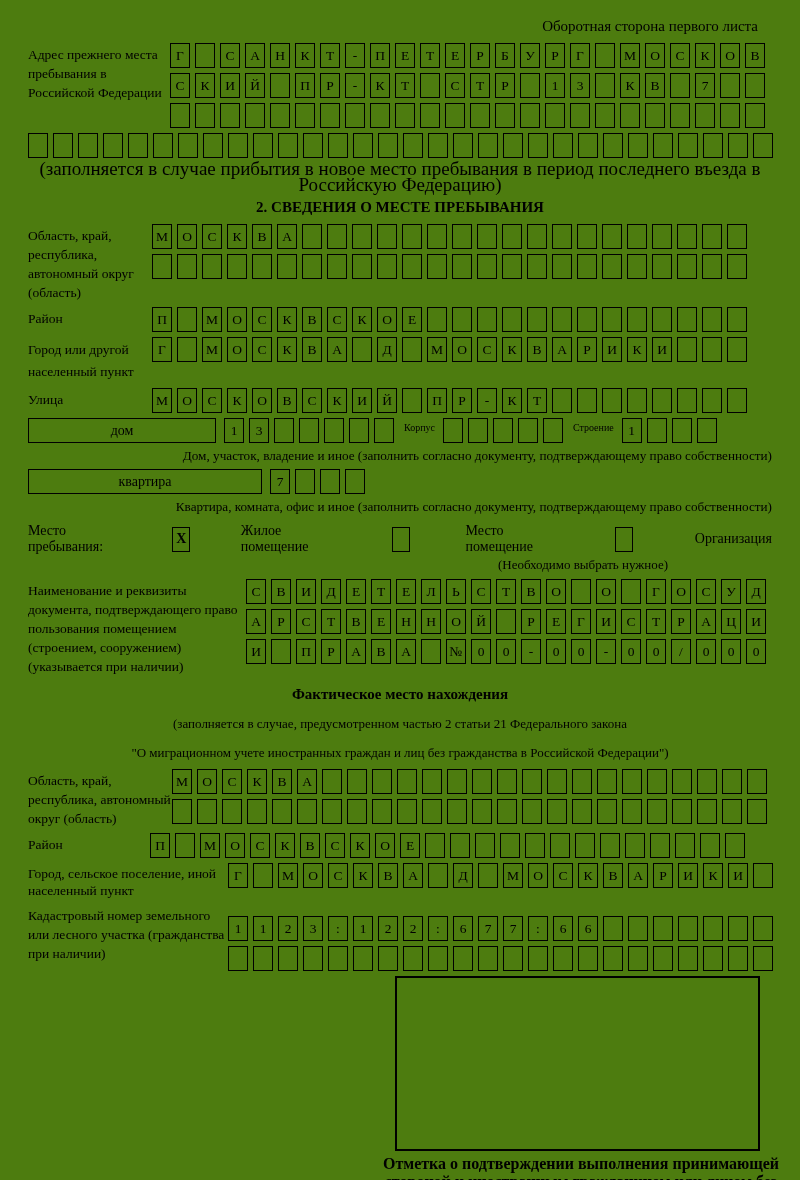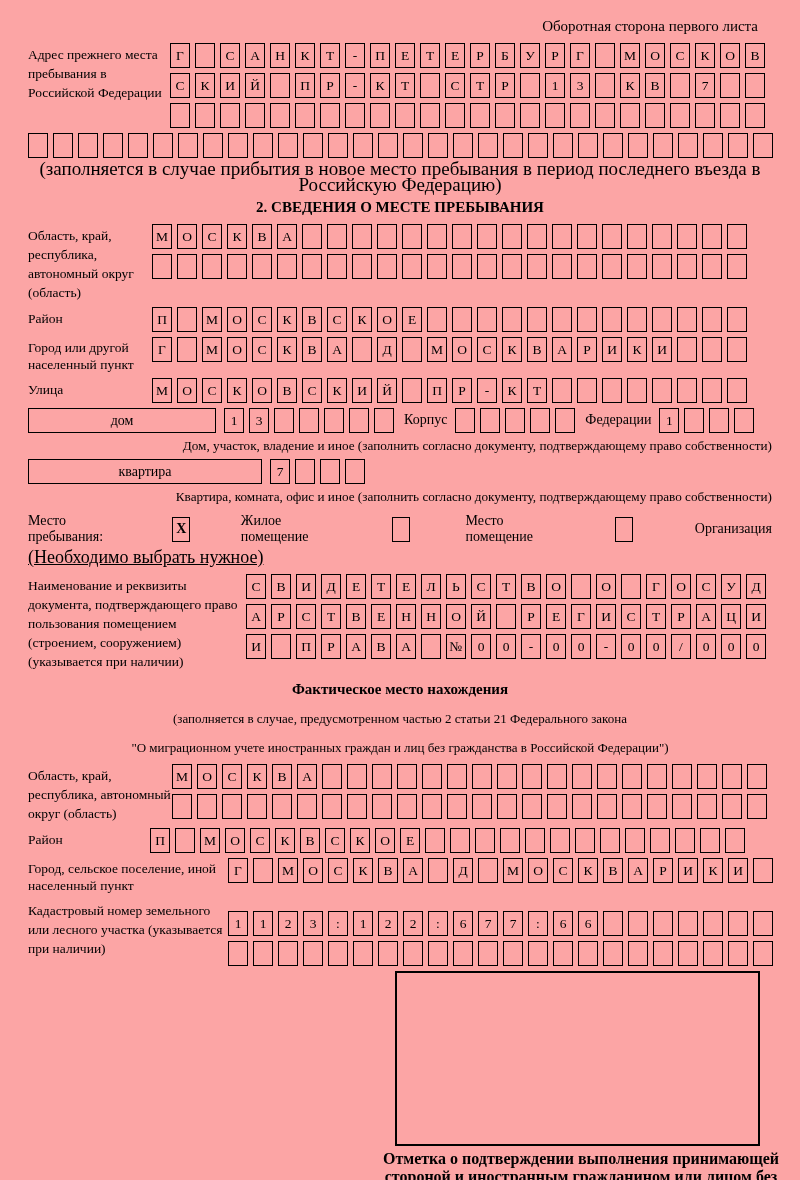--- a/index.html
+++ b/index.html
@@ -1,39 +1,39 @@
 <!DOCTYPE html>
 <html><head>
 <meta charset="utf-8">
 <style>
   html,body{margin:0;padding:0;background:#fff;}
   .page{width:800px;height:1180px;box-sizing:border-box;padding:6px 28px 0 28px;
-        font-family:"Liberation Serif","DejaVu Serif",serif;color:#000;background:#fca5a5;
+        font-family:"Liberation Serif","DejaVu Serif",serif;color:#000;background:#4d7c0f;
         overflow:hidden;position:relative;}
   .hdr{text-align:right;font-size:15px;padding:12px 14px 8px 0;}
   .frow{display:flex;align-items:flex-start;margin-bottom:5px;}
   .flabel{font-size:13.5px;line-height:19px;flex-shrink:0;padding-top:2px;}
   .w142{width:142px;} .w124{width:124px;} .w218{width:218px;} .w144{width:144px;}
   .w122{width:122px;} .w200{width:200px;}
   .cellcol{display:flex;flex-direction:column;gap:5px;}
   .cells{display:flex;gap:5px;}
   .cell{width:20px;height:25px;box-sizing:border-box;border:1.5px solid #000;
         display:flex;align-items:center;justify-content:center;
         font-size:13.5px;flex-shrink:0;}
   .note{font-size:19px;text-align:center;margin:2px 0 4px 0;line-height:16px;}
   .lnote{font-size:13.2px;text-align:right;margin:1px 0 5px 0;line-height:16px;}
   .stitle{font-weight:bold;font-size:15px;text-align:center;margin:6px 0 8px 0;}
   .wbox{height:25px;box-sizing:border-box;border:1.5px solid #000;display:flex;
         align-items:center;justify-content:center;font-size:14px;flex-shrink:0;}
-  .inlbl{font-size:14px;padding:4px 8px 0 10px;white-space:nowrap;}
+  .inlbl{font-size:10px;padding:4px 8px 0 10px;white-space:nowrap;}
   .stay{display:flex;align-items:center;font-size:14px;margin:8px 0 2px 0;gap:22px;}
   .chk{width:22px;height:25px;box-sizing:border-box;border:1.5px solid #000;
        display:flex;align-items:center;justify-content:center;font-size:14px;font-weight:bold;}
   .gap8{width:8px;} .gap14{width:14px;} .gap22{width:22px;}
-  .cnote{font-size:18px;text-align:left;width:640px;margin:2px 0 6px 0;text-decoration:underline;}
+  .cnote{font-size:13px;text-align:right;width:640px;margin:2px 0 6px 0;}
   .s3note{font-size:13px;text-align:center;line-height:17px;margin:12px;}
   .stampwrap{margin-left:339px;width:428px;margin-top:4px;}
   .stampbox{width:365px;height:175px;box-sizing:border-box;border:2px solid #000;margin-left:28px;}
   .stampnote{font-size:16px;font-weight:bold;text-align:center;line-height:17.5px;margin-top:4px;}
   .mt12{margin-top:12px;}
 </style>
 </head>
 <body>
 
 <div class="page">
@@ -241,21 +241,21 @@
         <span class="cell">&nbsp;</span>
         <span class="cell">&nbsp;</span>
         <span class="cell">&nbsp;</span>
         <span class="cell">&nbsp;</span>
         <span class="cell">&nbsp;</span>
         <span class="cell">&nbsp;</span>
       </div>
   </div>
 
   <div class="frow">
-    <div class="flabel w124" style="line-height:17px;">Город или другой населенный пункт</div>
+    <div class="flabel w124" style="line-height:22px;">Город или другой населенный пункт</div>
     <div class="cells">
         <span class="cell">Г</span>
         <span class="cell"> </span>
         <span class="cell">М</span>
         <span class="cell">О</span>
         <span class="cell">С</span>
         <span class="cell">К</span>
         <span class="cell">В</span>
         <span class="cell">А</span>
         <span class="cell"> </span>
@@ -320,21 +320,21 @@
         <span class="cell">&nbsp;</span>
       </div>
     <div class="inlbl">Корпус</div>
     <div class="cells">
         <span class="cell">&nbsp;</span>
         <span class="cell">&nbsp;</span>
         <span class="cell">&nbsp;</span>
         <span class="cell">&nbsp;</span>
         <span class="cell">&nbsp;</span>
       </div>
-    <div class="inlbl">Федерации</div>
+    <div class="inlbl">Строение</div>
     <div class="cells">
         <span class="cell">1</span>
         <span class="cell">&nbsp;</span>
         <span class="cell">&nbsp;</span>
         <span class="cell">&nbsp;</span>
       </div>
   </div>
   <div class="lnote">Дом, участок, владение и иное (заполнить согласно документу, подтверждающему право собственности)</div>
 
   <div class="frow">
@@ -555,21 +555,21 @@
         <span class="cell">А</span>
         <span class="cell">Р</span>
         <span class="cell">И</span>
         <span class="cell">К</span>
         <span class="cell">И</span>
         <span class="cell">&nbsp;</span>
       </div>
   </div>
 
   <div class="frow">
-    <div class="flabel w200">Кадастровый номер земельного или лесного участка (указывается при наличии)</div>
+    <div class="flabel w200">Кадастровый номер земельного или лесного участка (гражданства при наличии)</div>
     <div class="cellcol mt12">
       <div class="cells">
           <span class="cell">1</span>
           <span class="cell">1</span>
           <span class="cell">2</span>
           <span class="cell">3</span>
           <span class="cell">:</span>
           <span class="cell">1</span>
           <span class="cell">2</span>
           <span class="cell">2</span>

